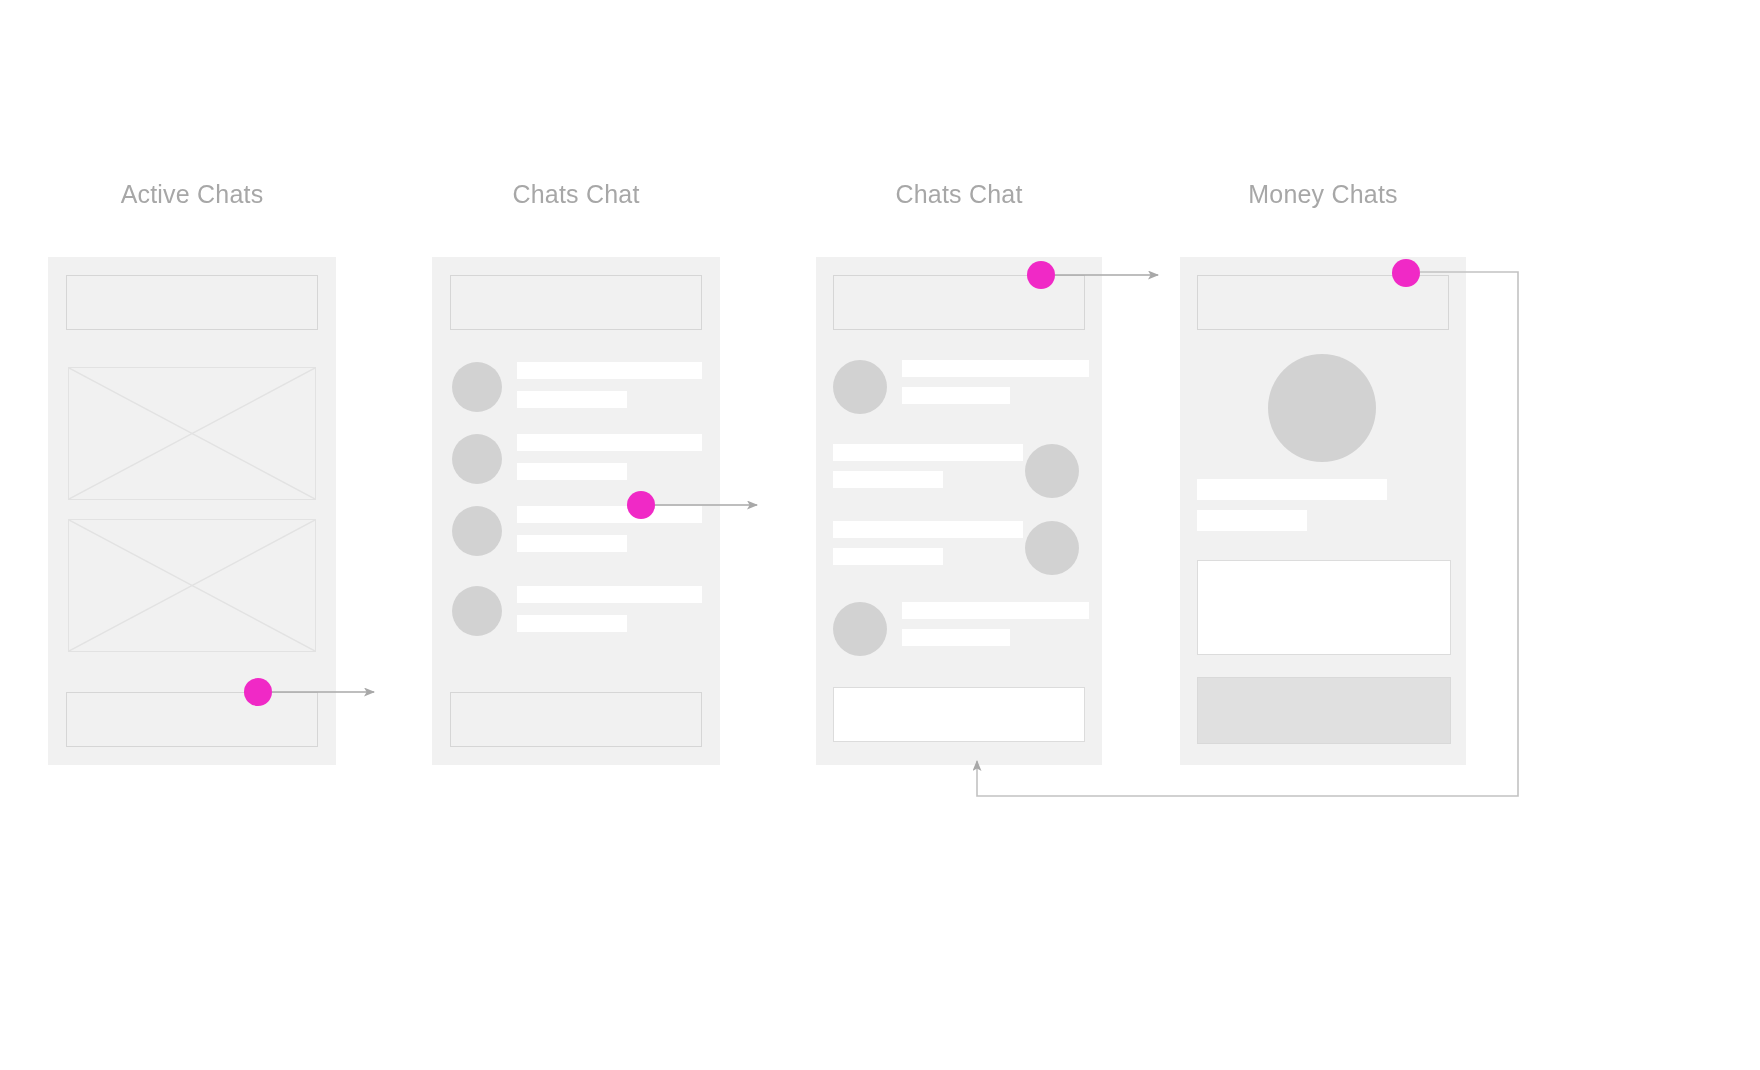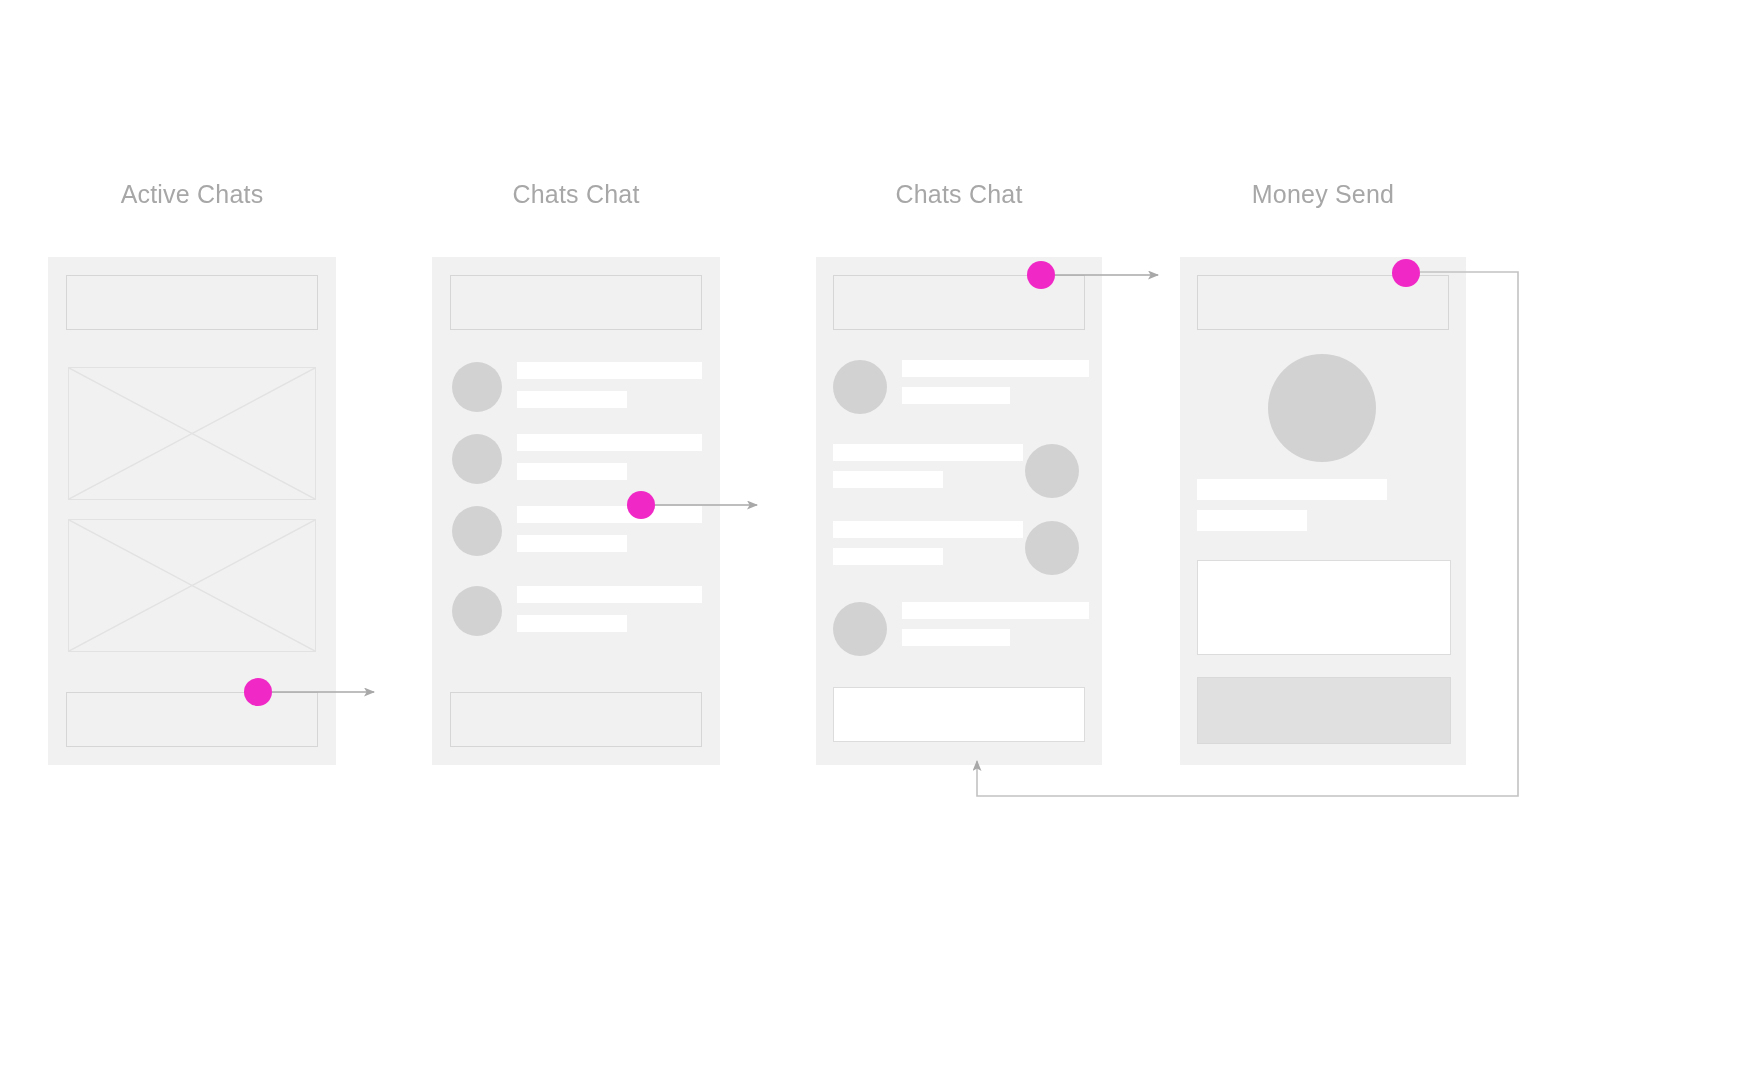--- a/index.html
+++ b/index.html
@@ -197,21 +197,21 @@
         <div class="wf-avatar" style="left:17px;top:345px;width:54px;height:54px;"></div>
         <div class="wf-line" style="left:86px;top:345px;width:187px;height:17px;"></div>
         <div class="wf-line" style="left:86px;top:372px;width:108px;height:17px;"></div>
       </div>
 
       <div class="wf-inputbox" style="left:17px;top:430px;width:252px;height:55px;"></div>
     </div>
   </div>
 
   <div class="screen-col" id="col-money-send" style="left:1180px; width:286px;">
-    <div class="screen-title">Money Send</div>
+    <div class="screen-title">Money Chats</div>
 
     <div class="screen-frame" style="width:286px;height:508px;">
 
       <div class="wf-bar" style="left:17px;top:18px;width:252px;height:55px;"></div>
 
       <div class="wf-avatar" style="left:88px;top:97px;width:108px;height:108px;"></div>
 
       <div class="wf-line" style="left:17px;top:222px;width:190px;height:21px;"></div>
       <div class="wf-line" style="left:17px;top:253px;width:110px;height:21px;"></div>
 

